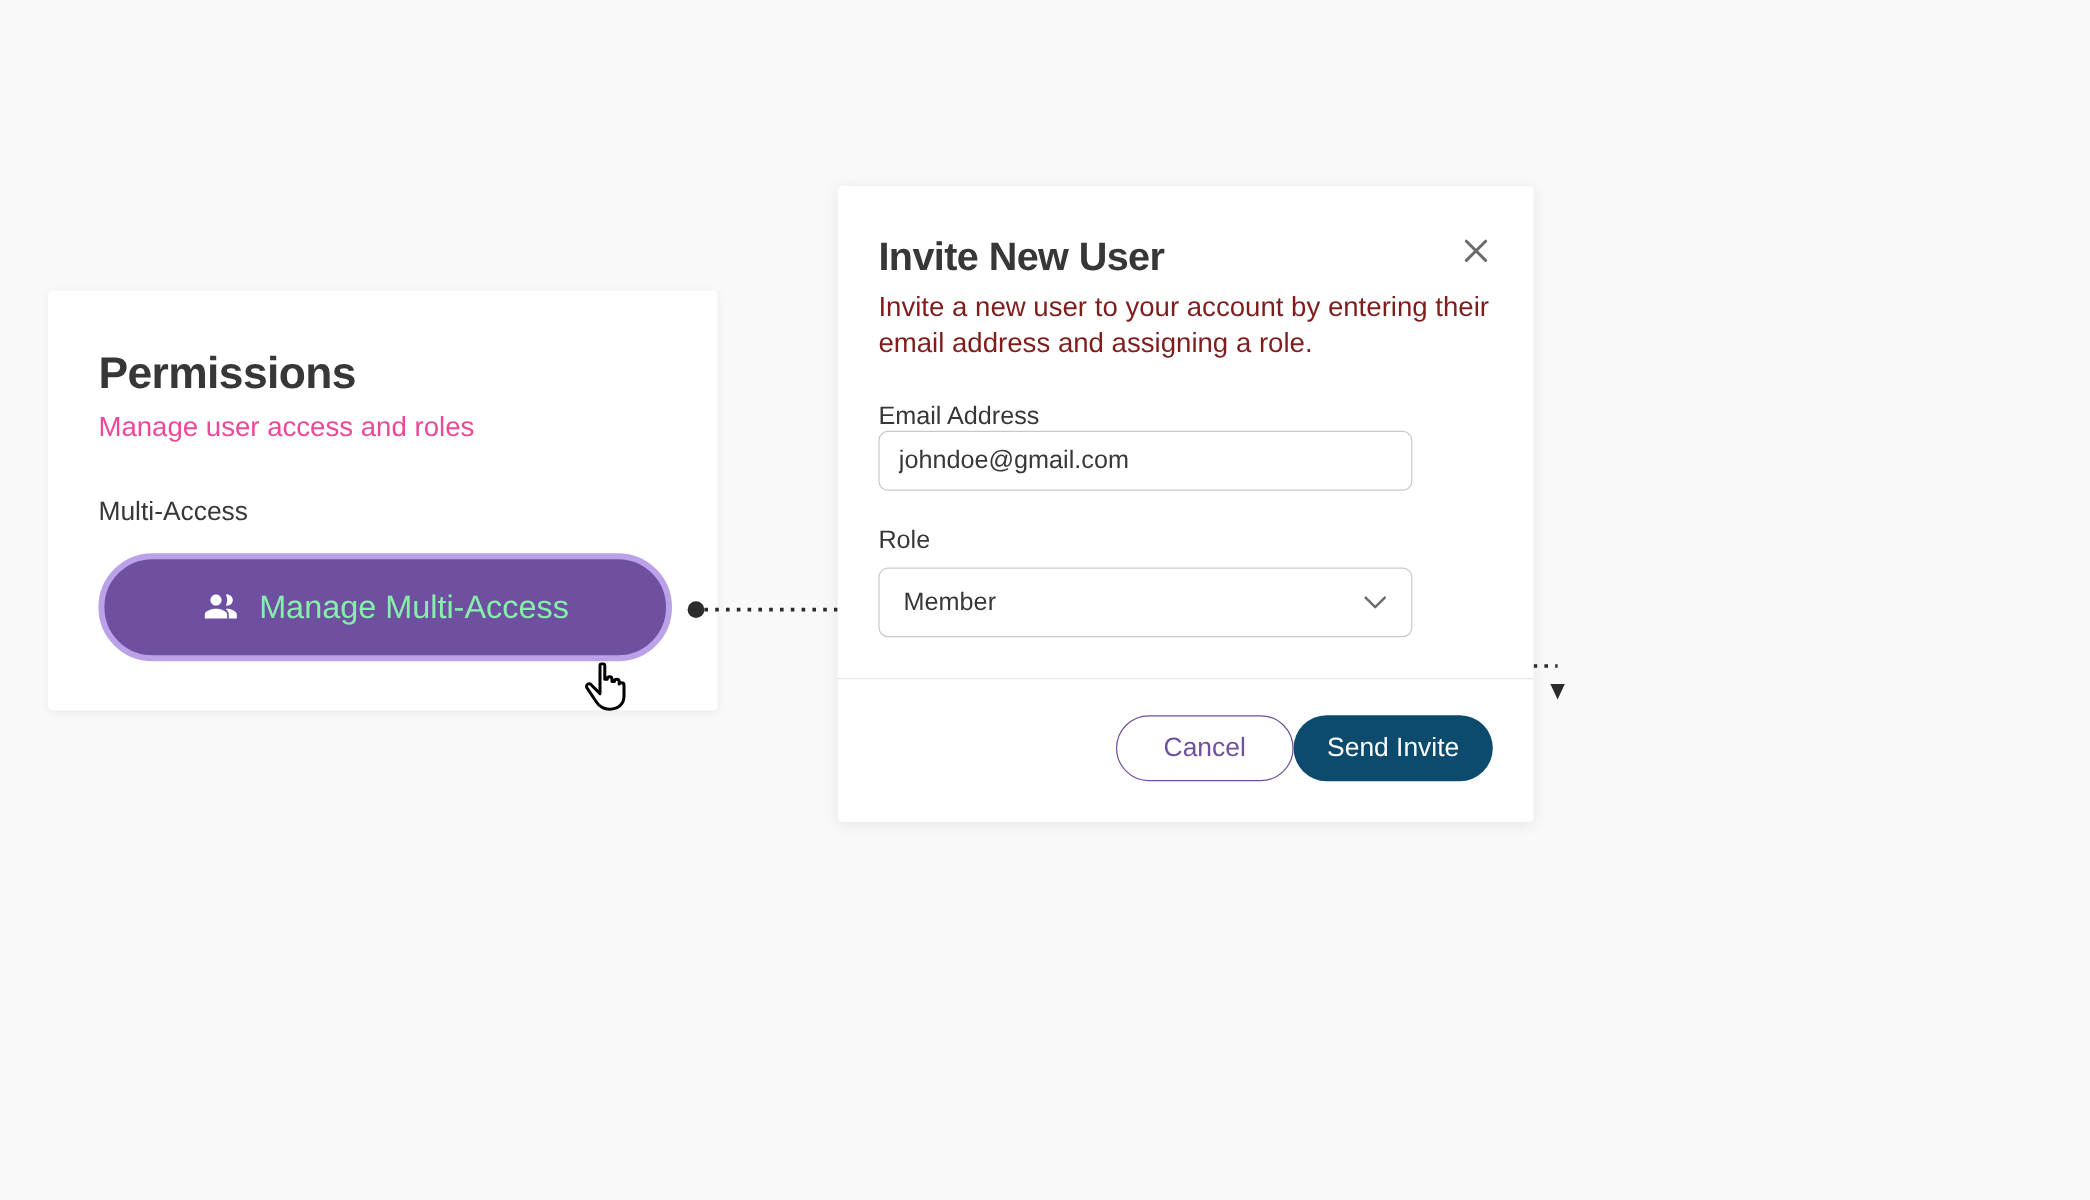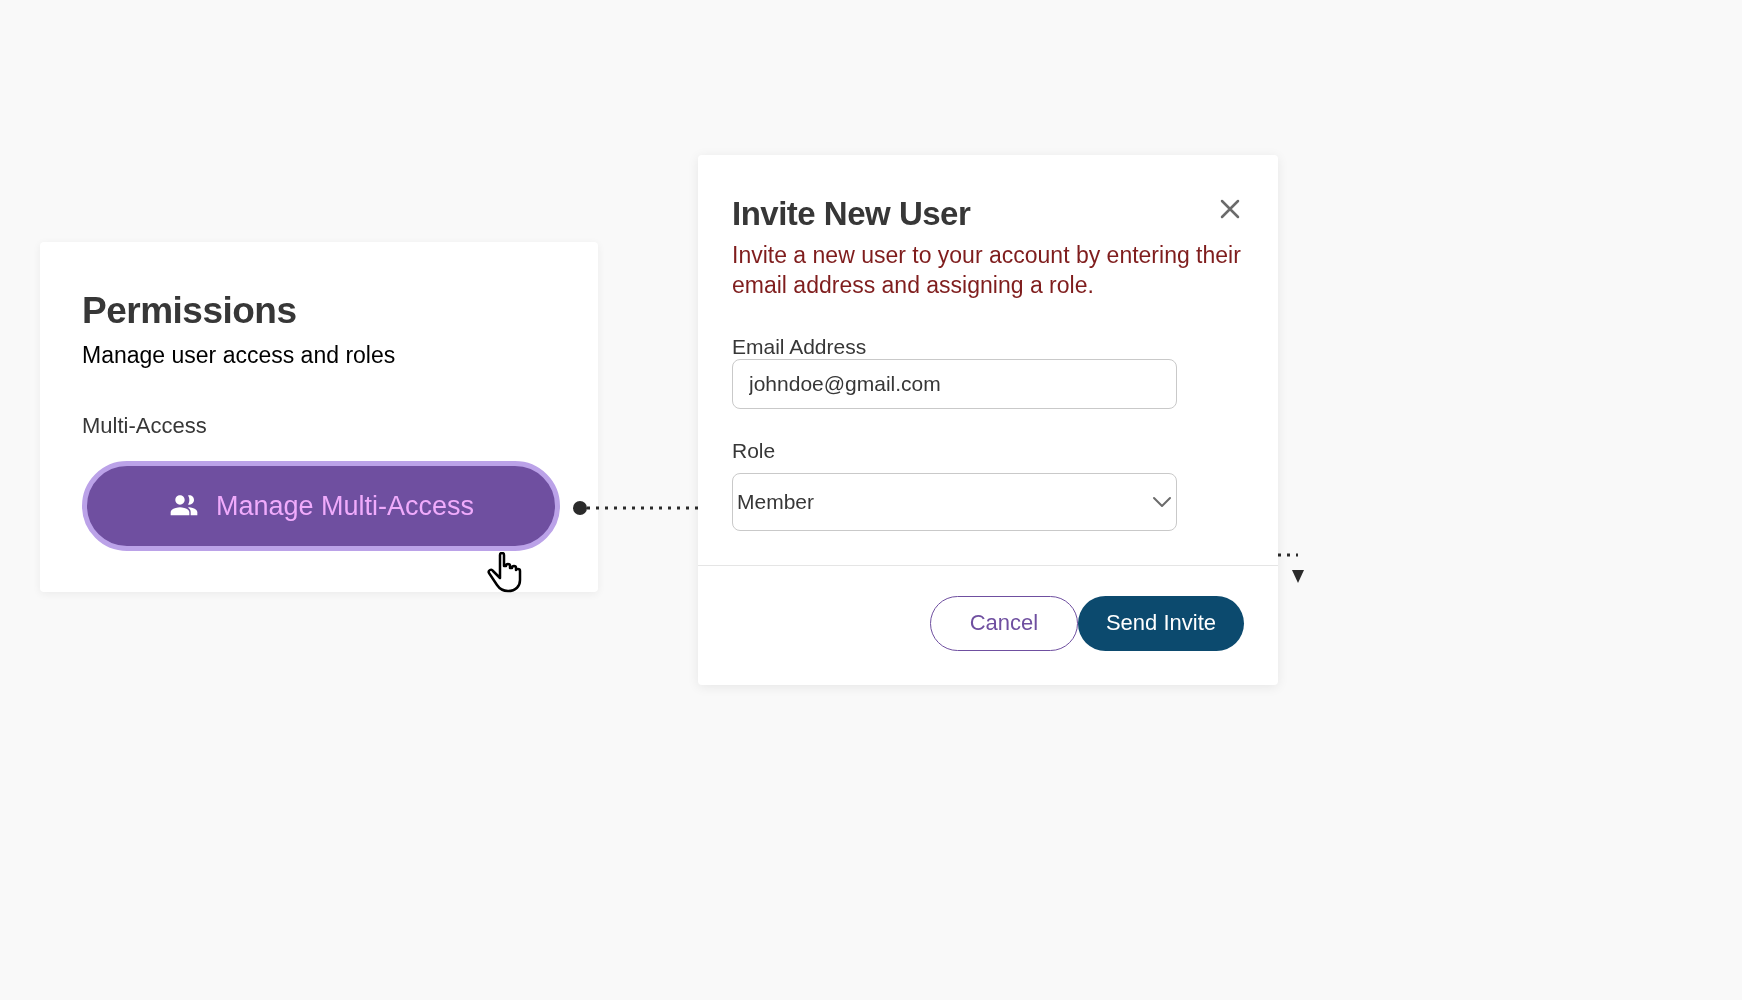--- a/index.html
+++ b/index.html
@@ -28,21 +28,21 @@
       padding: 48px 42px 48px 42px;
     }
     .permissions-title {
       font-size: 37px;
       font-weight: 700;
       color: #373737;
       letter-spacing: -0.5px;
     }
     .permissions-subtitle {
       font-size: 23px;
-      color: #000000;
+      color: #ec4899;
       margin-top: 10px;
       font-weight: 400;
     }
     .multi-access-label {
       font-size: 22px;
       color: #373737;
       margin-top: 44px;
       font-weight: 400;
     }
     .manage-button {
@@ -50,21 +50,21 @@
       align-items: center;
       justify-content: center;
       gap: 16px;
       margin-top: 22px;
       width: 478px;
       height: 90px;
       background: #6F4FA0;
       border-radius: 45px;
       border: 5px solid #BBA2E8;
       cursor: pointer;
-      color: #f0abfc;
+      color: #86efac;
       font-size: 27px;
       font-weight: 400;
     }
     .manage-button svg.users-icon {
       width: 32px;
       height: 32px;
       fill: #fff;
     }
     .cursor-icon {
       position: absolute;
@@ -139,21 +139,21 @@
     .select-wrapper {
       position: relative;
       width: 445px;
       margin-top: 10px;
     }
     .select-input {
       width: 100%;
       height: 58px;
       border: 1px solid #c9c9c9;
       border-radius: 8px;
-      padding: 0 4px;
+      padding: 0 20px;
       font-size: 21px;
       color: #373737;
       background: #fff;
       cursor: pointer;
       display: flex;
       align-items: center;
       justify-content: space-between;
     }
     .chevron {
       color: #6b6b6b;

